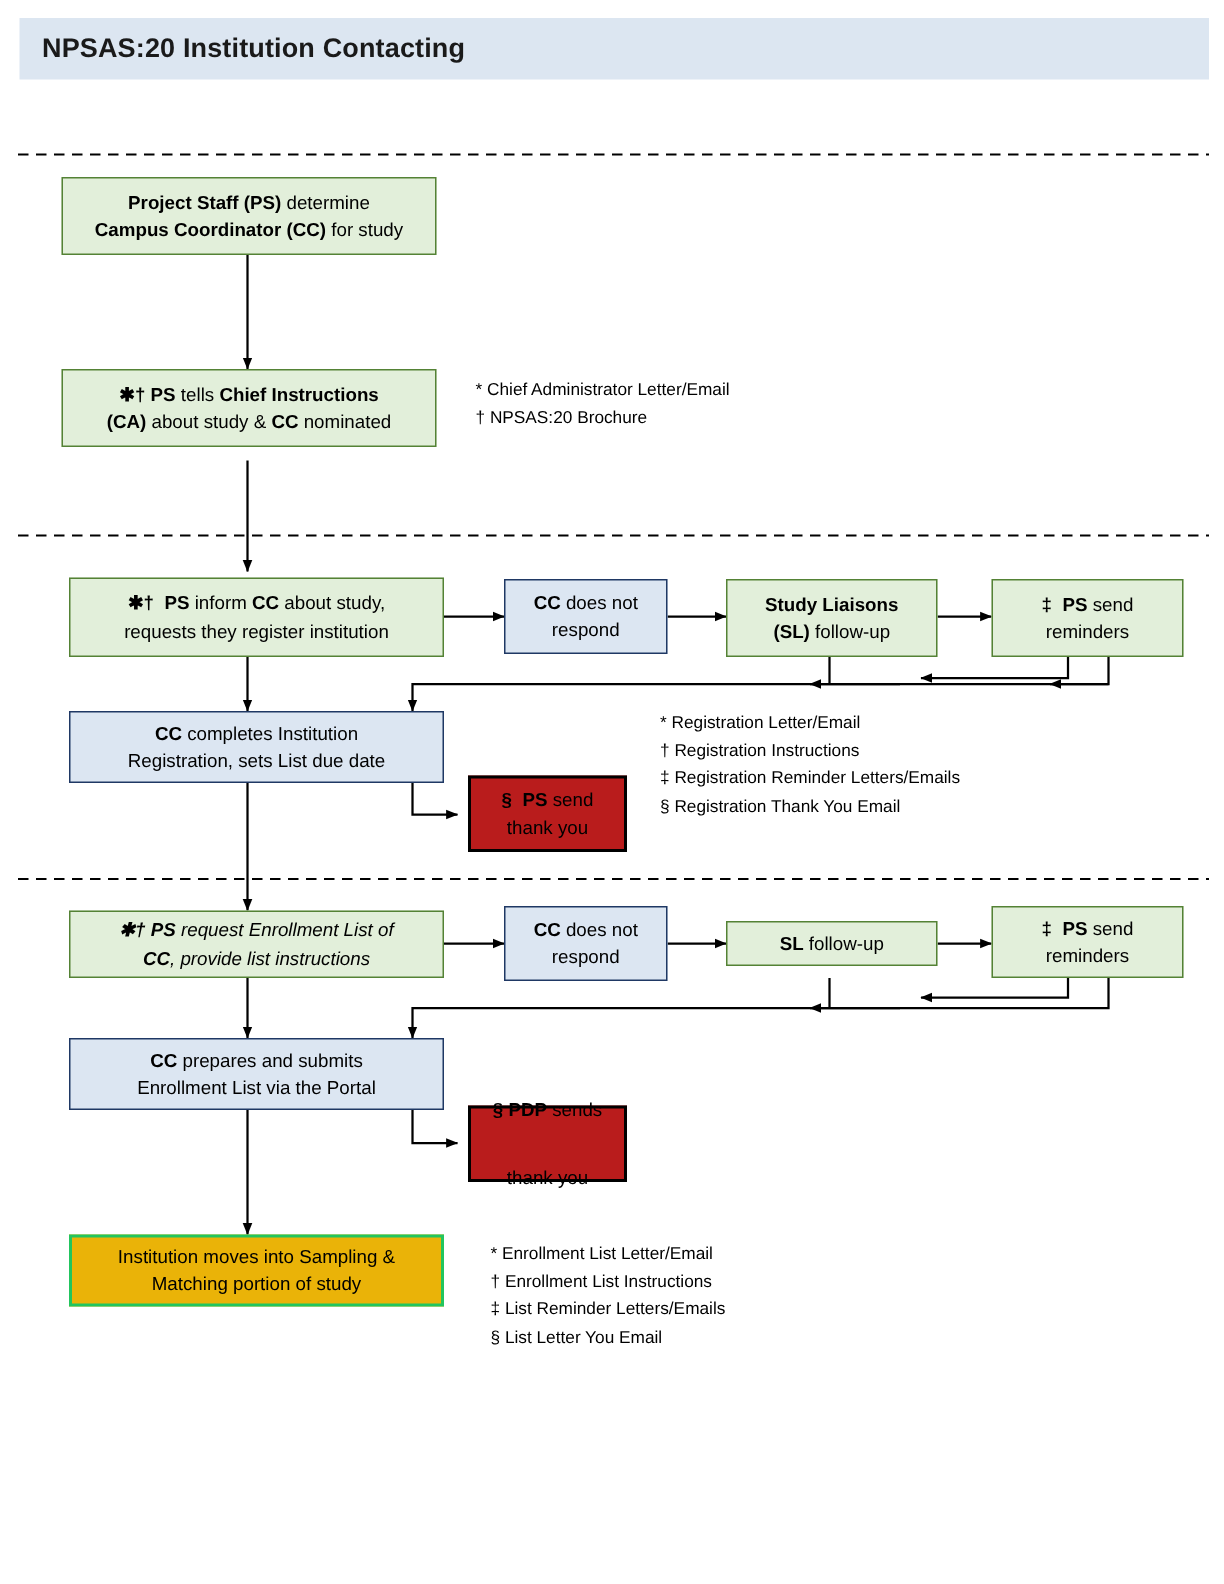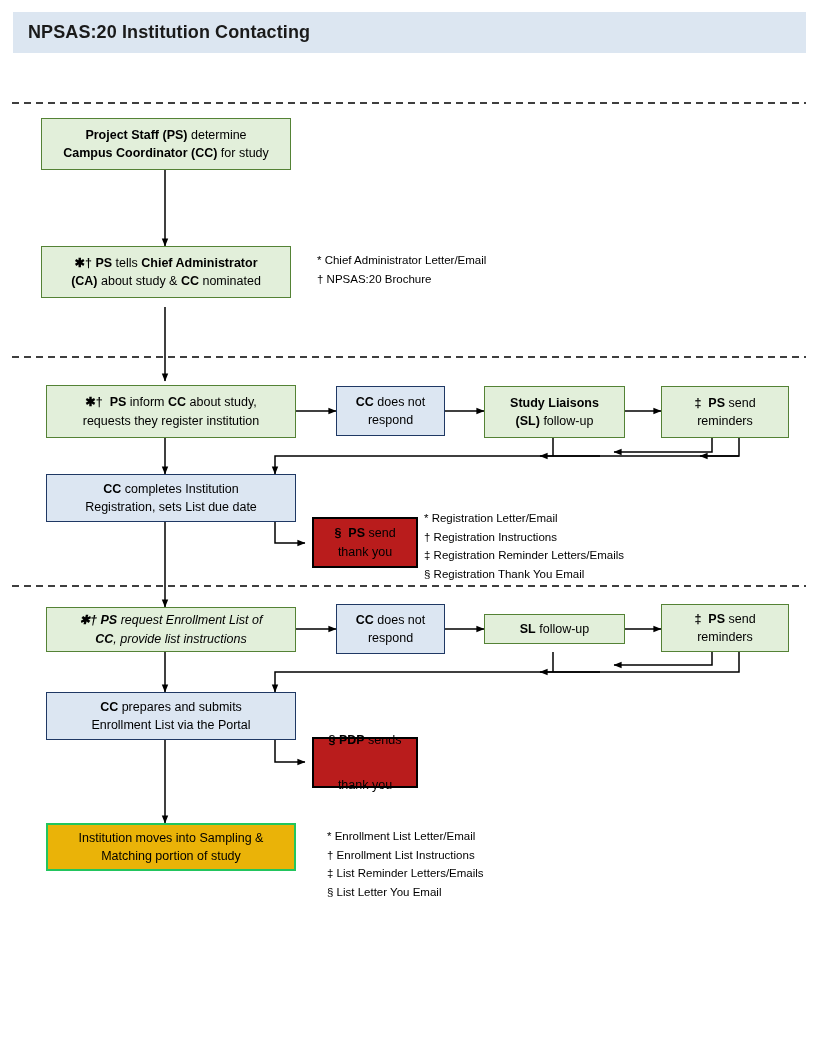--- a/index.html
+++ b/index.html
@@ -161,21 +161,21 @@
 
     <line class="wire" x1="165" y1="740" x2="165" y2="823" marker-end="url(#ah)"></line>
   </svg>
 
   <div class="node green" style="left:41px; top:118px; width:250px; height:52px;">
     <span class="ln"><b>Project Staff (PS)</b><span> determine</span></span>
     <span class="ln"><b>Campus Coordinator (CC)</b><span> for study</span></span>
   </div>
 
   <div class="node green" style="left:41px; top:246px; width:250px; height:52px;">
-    <span class="ln"><b>✱†</b><span> </span><b>PS</b><span> tells </span><b>Chief Administrator</b></span>
+    <span class="ln"><b>✱†</b><span> </span><b>PS</b><span> tells </span><b>Chief Instructions</b></span>
     <span class="ln"><b>(CA)</b><span> about study &amp; </span><b>CC</b><span> nominated</span></span>
   </div>
 
   <div class="legend" style="left:317px; top:251px;">
     <span class="lrow">* Chief Administrator Letter/Email</span>
     <span class="lrow">† NPSAS:20 Brochure</span>
   </div>
 
   <div class="node green" style="left:46px; top:385px; width:250px; height:53px;">
     <span class="ln"><b>✱†</b>&nbsp; <b>PS</b><span> inform  </span><b>CC</b><span> about study,</span></span>
@@ -200,21 +200,21 @@
   <div class="node blue" style="left:46px; top:474px; width:250px; height:48px;">
     <span class="ln"><b>CC</b><span> completes Institution</span></span>
     <span class="ln">Registration, sets List due date</span>
   </div>
 
   <div class="node plain" style="left:312px; top:517px; width:106px; height:51px;">
     <span class="ln"><b>§</b>&nbsp;&nbsp;<b>PS</b><span> send</span></span>
     <span class="ln">thank you</span>
   </div>
 
-  <div class="legend" style="left:424px; top:473px;margin-top:36px;">
+  <div class="legend" style="left:440px; top:473px;">
     <span class="lrow">* Registration Letter/Email</span>
     <span class="lrow">† Registration Instructions</span>
     <span class="lrow">‡ Registration Reminder Letters/Emails</span>
     <span class="lrow">§ Registration Thank You Email</span>
   </div>
 
   <div class="node green" style="left:46px; top:607px; width:250px; height:45px;font-style:italic;">
     <span class="ln"><b>✱†</b>&nbsp;<b>PS</b><span> request  Enrollment  List of</span></span>
     <span class="ln"><b>CC</b><span>, provide list instructions</span></span>
   </div>

